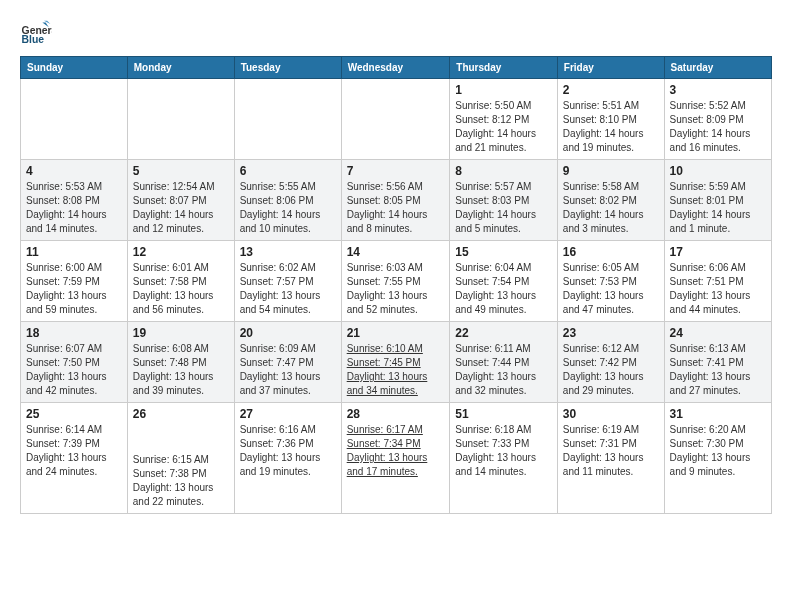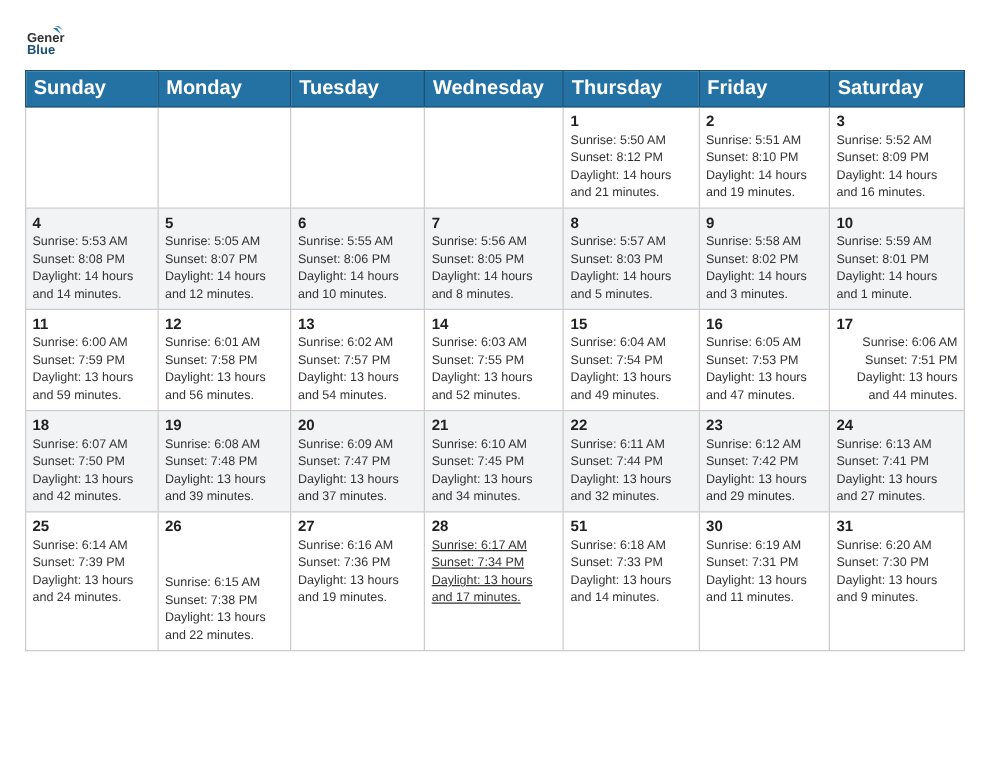--- a/index.html
+++ b/index.html
@@ -40,21 +40,21 @@
       font-weight: normal;
     }
     .calendar {
       width: 100%;
       border-collapse: collapse;
       border: 1px solid #bbb;
     }
     .calendar th {
       background: #2471a3;
       color: #fff;
-      font-size: 16px;
+      font-size: 10px;
       font-weight: bold;
       padding: 5px 6px;
       text-align: left;
       border: 1px solid #1a5276;
     }
     .calendar td {
       vertical-align: top;
       padding: 4px 5px;
       border: 1px solid #ccc;
       width: 113px;
@@ -141,21 +141,21 @@
       <tr>
         <td>
           <span class="day-number">4</span>
           <div class="day-info" style="white-space: pre-line;">Sunrise: 5:53 AM
 Sunset: 8:08 PM
 Daylight: 14 hours
 and 14 minutes.</div>
         </td>
         <td>
           <span class="day-number">5</span>
-          <div class="day-info" style="white-space: pre-line;">Sunrise: 5:05 AM
+          <div class="day-info" style="white-space: pre-line;">Sunrise: 12:54 AM
 Sunset: 8:07 PM
 Daylight: 14 hours
 and 12 minutes.</div>
         </td>
         <td>
           <span class="day-number">6</span>
           <div class="day-info" style="white-space: pre-line;">Sunrise: 5:55 AM
 Sunset: 8:06 PM
 Daylight: 14 hours
 and 10 minutes.</div>
@@ -227,21 +227,21 @@
         </td>
         <td>
           <span class="day-number">16</span>
           <div class="day-info" style="white-space: pre-line;">Sunrise: 6:05 AM
 Sunset: 7:53 PM
 Daylight: 13 hours
 and 47 minutes.</div>
         </td>
         <td>
           <span class="day-number">17</span>
-          <div class="day-info" style="white-space: pre-line; text-align: right;">Sunrise: 6:06 AM
+          <div class="day-info" style="white-space: pre-line;">Sunrise: 6:06 AM
 Sunset: 7:51 PM
 Daylight: 13 hours
 and 44 minutes.</div>
         </td>
       </tr>
       <tr>
         <td>
           <span class="day-number">18</span>
           <div class="day-info" style="white-space: pre-line;">Sunrise: 6:07 AM
 Sunset: 7:50 PM
@@ -257,21 +257,21 @@
         </td>
         <td>
           <span class="day-number">20</span>
           <div class="day-info" style="white-space: pre-line;">Sunrise: 6:09 AM
 Sunset: 7:47 PM
 Daylight: 13 hours
 and 37 minutes.</div>
         </td>
         <td>
           <span class="day-number">21</span>
-          <div class="day-info" style="white-space: pre-line;">Sunrise: 6:10 AM
+          <div class="day-info" style="white-space: pre-line; text-decoration: underline;">Sunrise: 6:10 AM
 Sunset: 7:45 PM
 Daylight: 13 hours
 and 34 minutes.</div>
         </td>
         <td>
           <span class="day-number">22</span>
           <div class="day-info" style="white-space: pre-line;">Sunrise: 6:11 AM
 Sunset: 7:44 PM
 Daylight: 13 hours
 and 32 minutes.</div>

